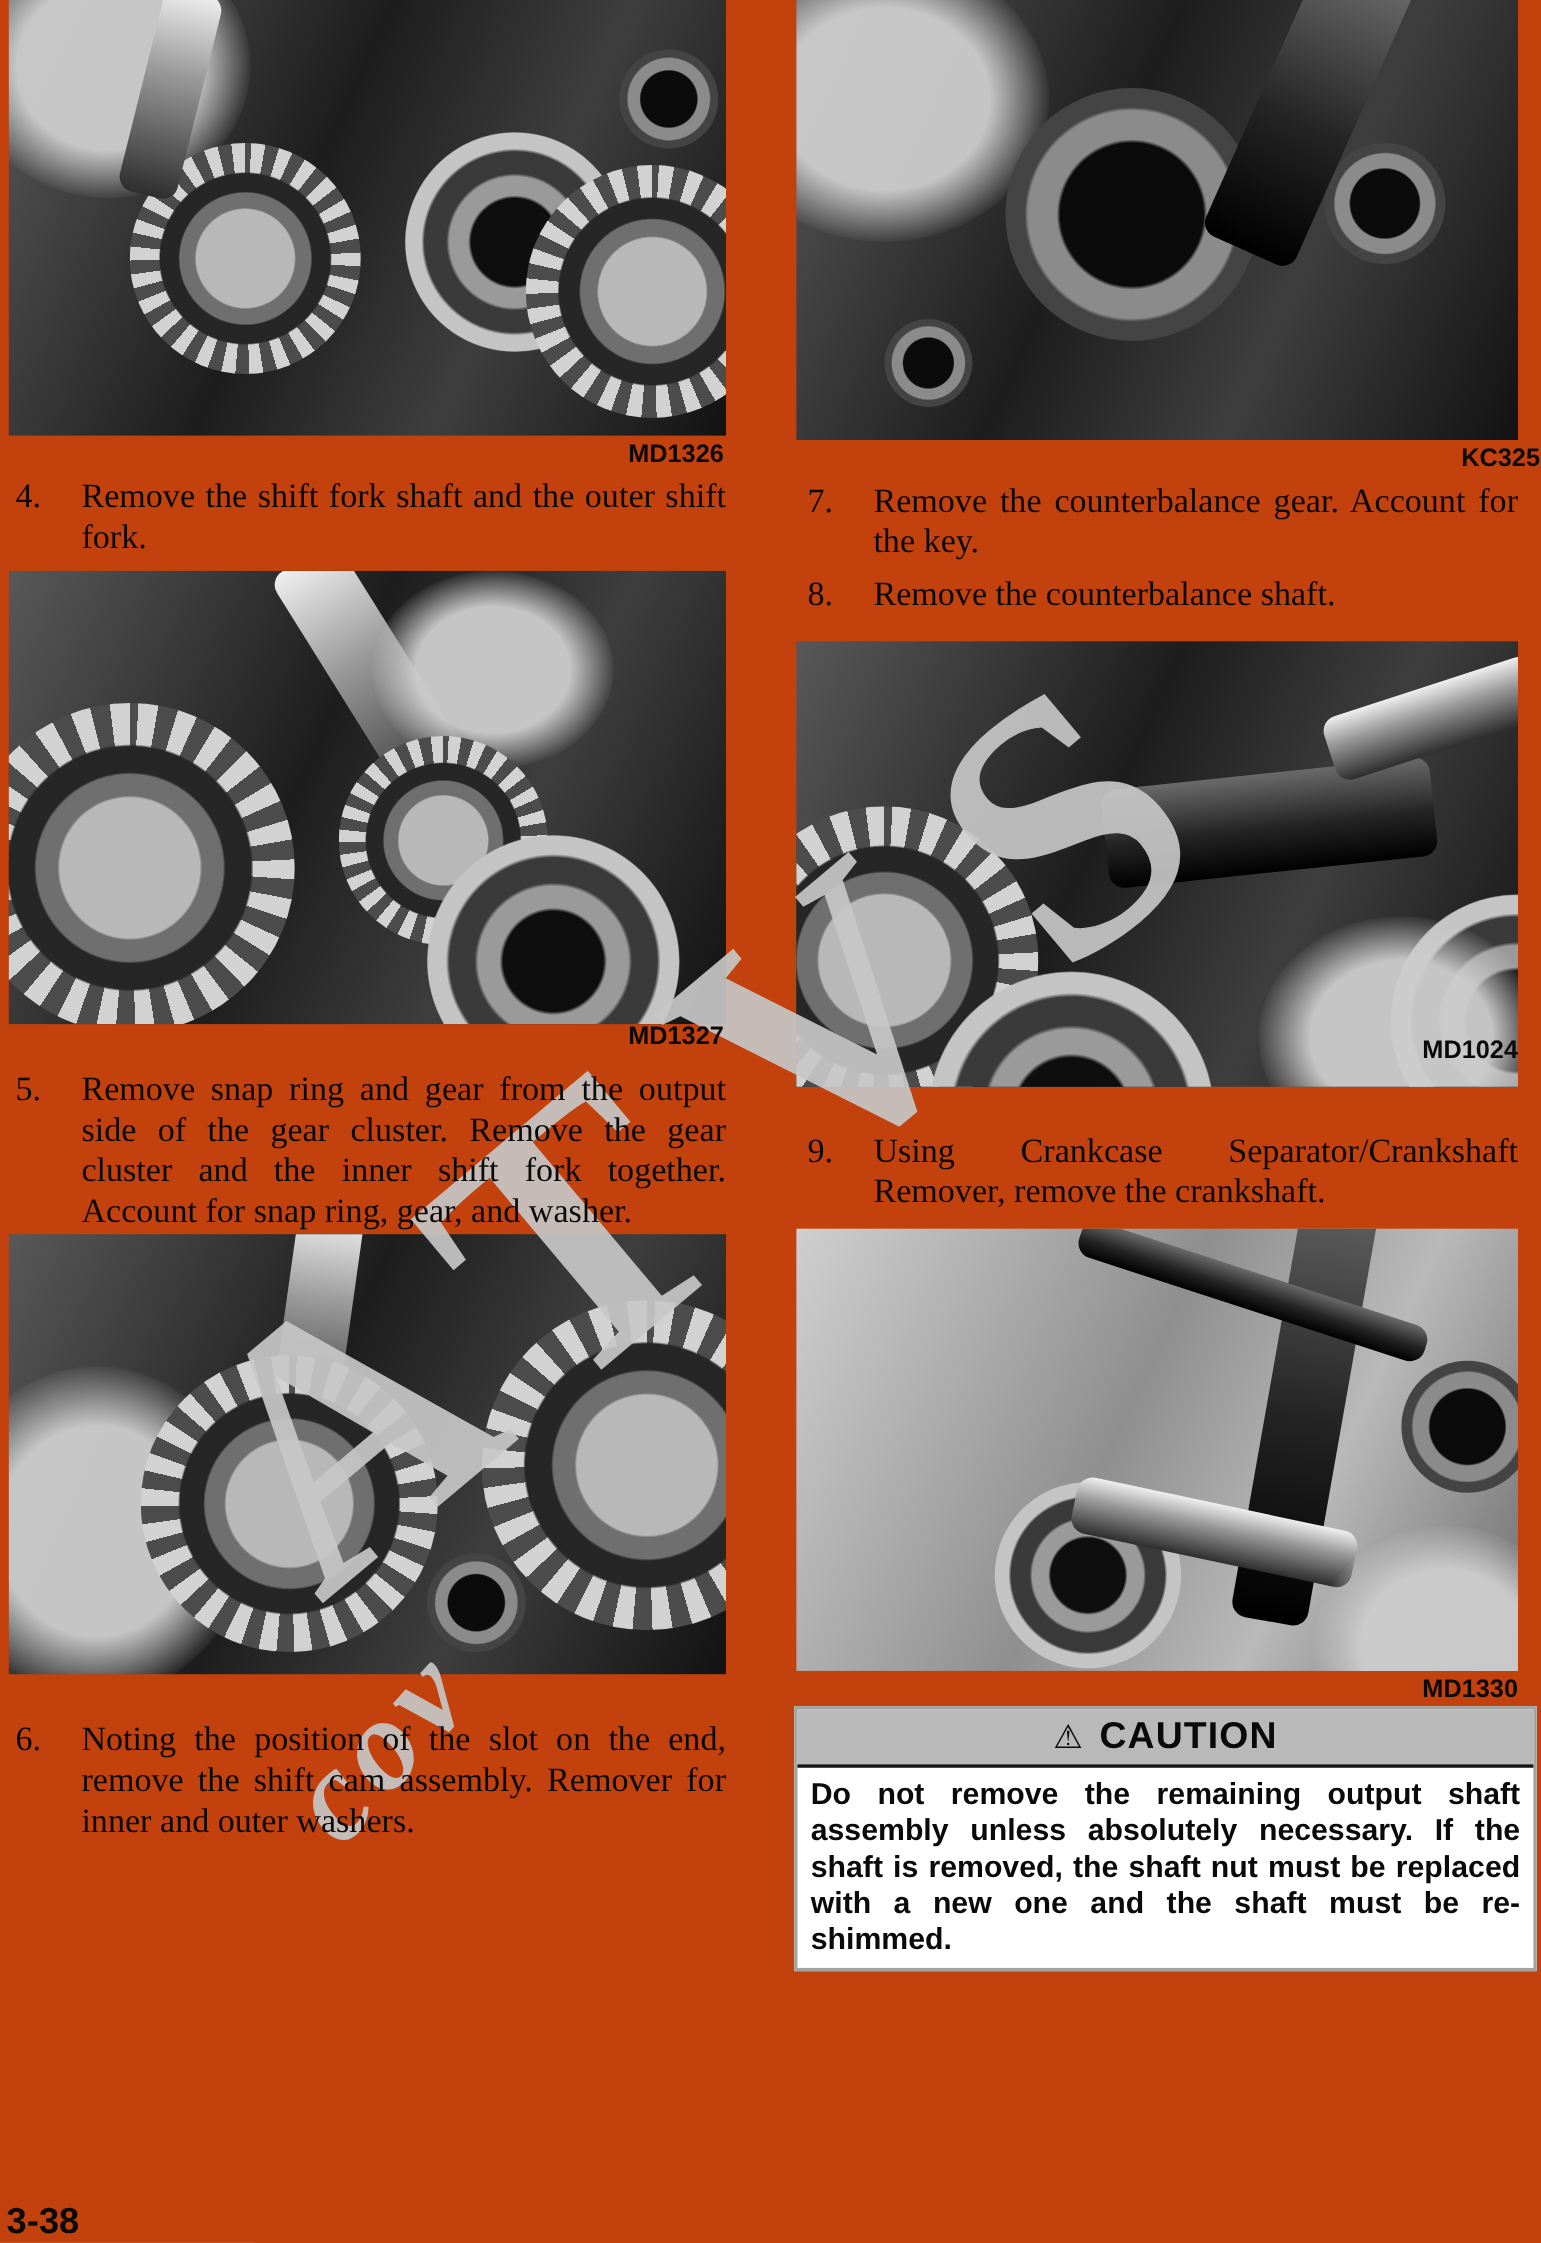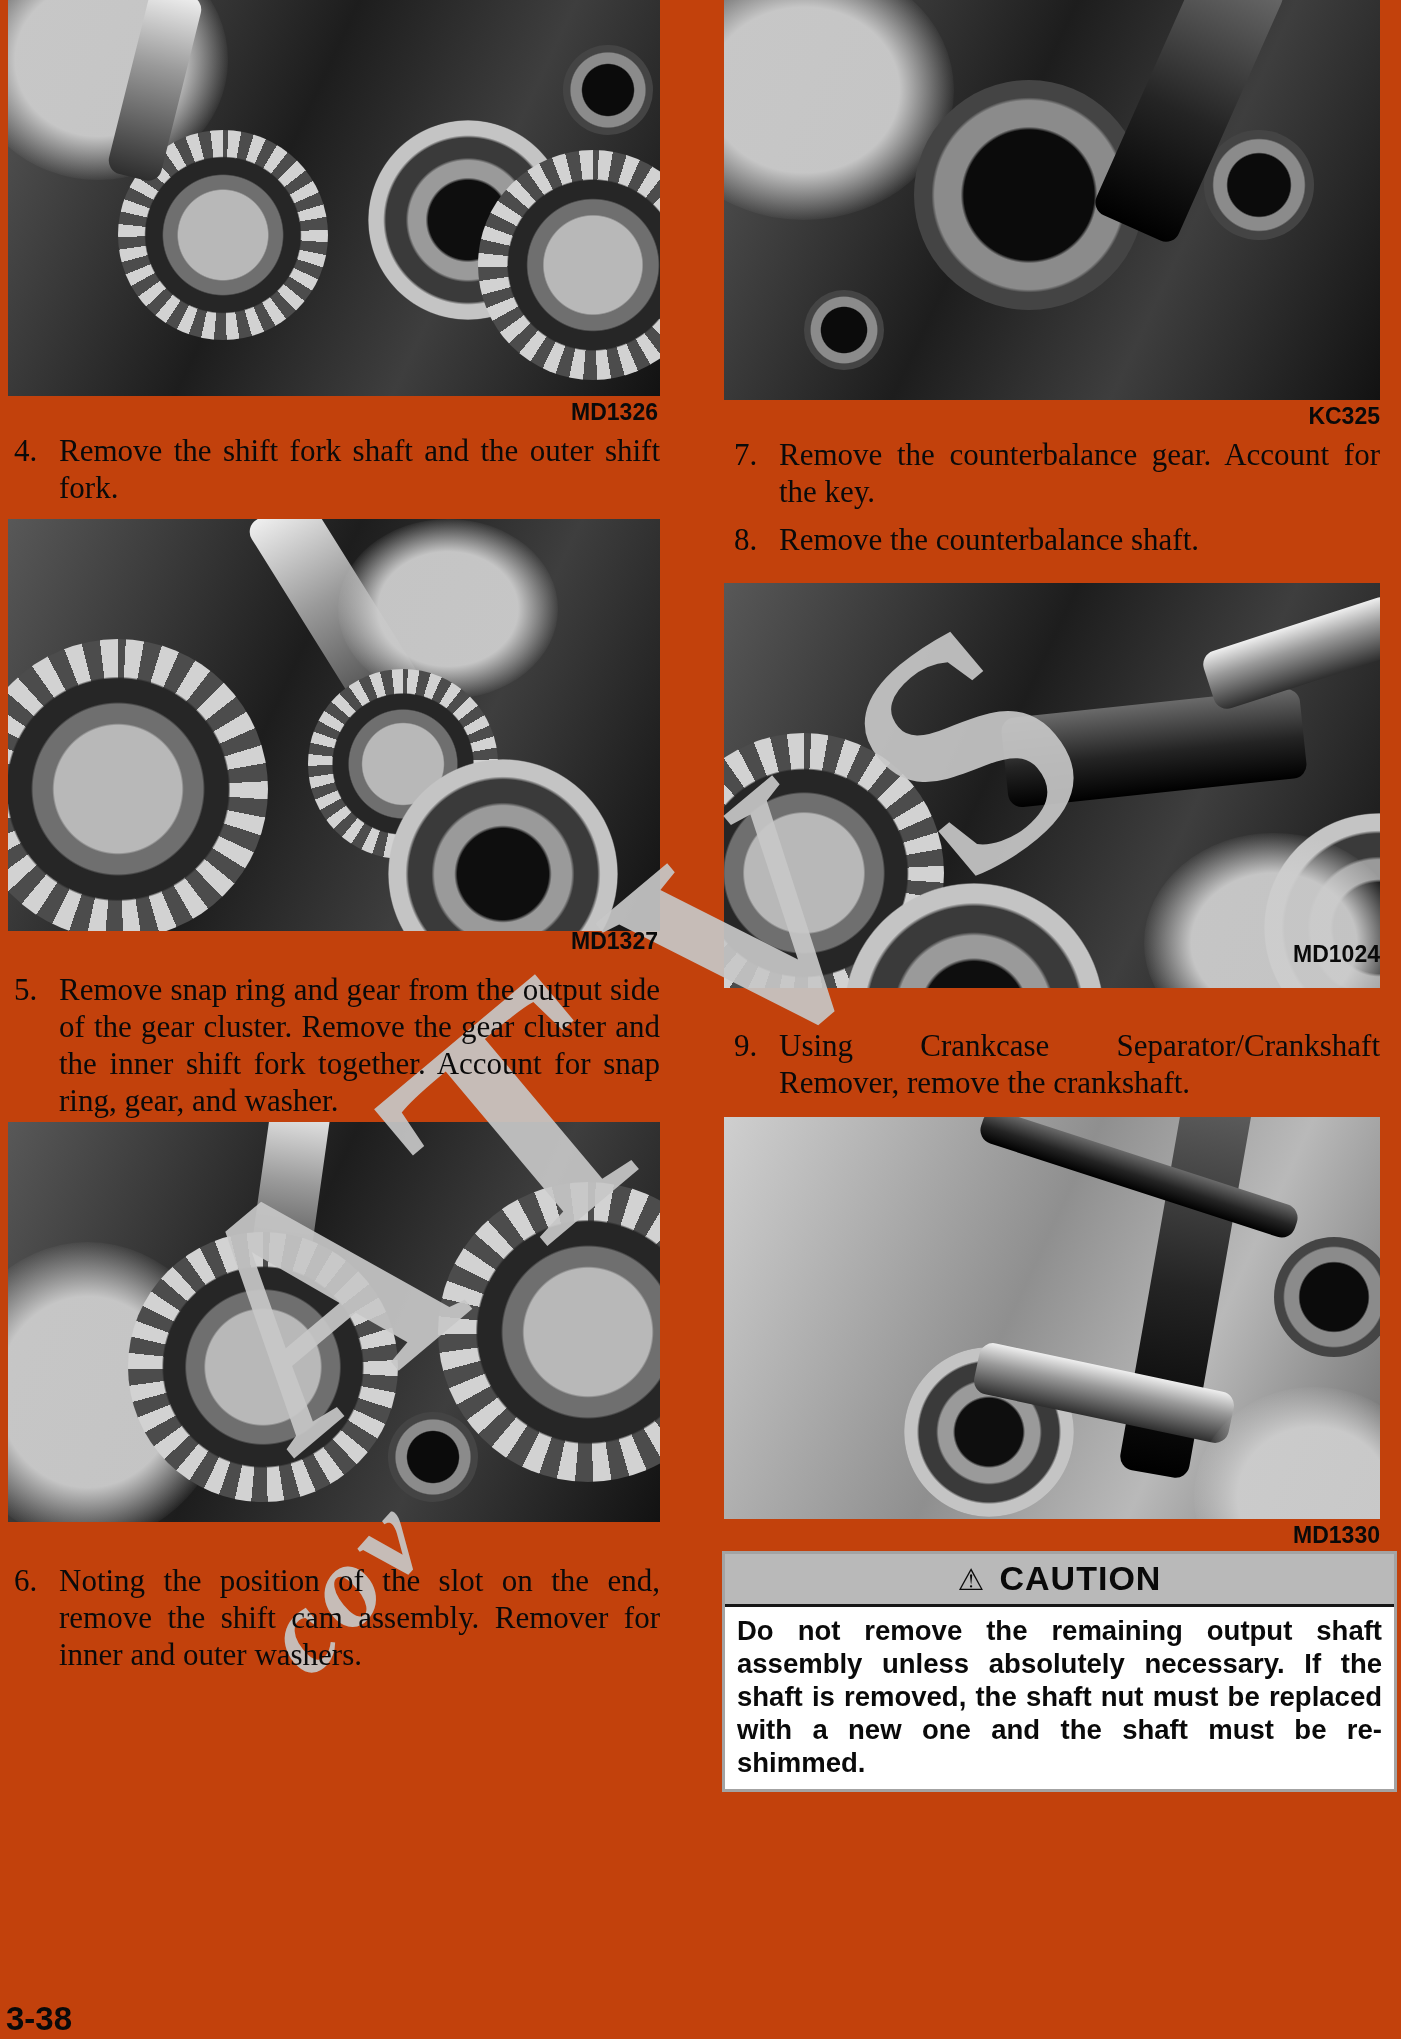--- a/index.html
+++ b/index.html
@@ -66,21 +66,21 @@
 
   
   .caption{
     position:absolute;z-index:10;
     font-family:"Liberation Sans",sans-serif;
     font-weight:bold;font-size:23px;line-height:26px;
     text-align:right;color:#0a0a0a;
   }
   .step{position:absolute;z-index:10;font-size:31px;line-height:37px;color:#0a0a0a;}
   .step-num{position:absolute;left:0;top:0;}
-  .step-body{display:block;margin-left:45px;text-align:justify;}
+  .step-body{display:block;margin-left:60px;text-align:justify;}
 
   .caution{
     position:absolute;z-index:10;
     border:3px solid #a3a3a3;background:#fff;
   }
   .caution-header{
     background:#b9b9b9;border-bottom:3px solid #161616;
     text-align:center;
     font-family:"Liberation Sans",sans-serif;font-weight:bold;
     font-size:34px;line-height:48px;letter-spacing:1px;color:#0a0a0a;
@@ -145,21 +145,21 @@
     <span class="step-body">Noting the position of the slot on the end, remove the shift cam assembly. Remover for inner and outer washers.</span>
   </div>
 
   <div class="photo" style="left:724px;top:0;width:656px;height:400px;">
     <div class="gfx blob" style="left:-70px;top:-40px;width:300px;height:260px;"></div>
     <div class="gfx bore" style="left:190px;top:80px;width:230px;height:230px;"></div>
     <div class="gfx bore" style="left:480px;top:130px;width:110px;height:110px;"></div>
     <div class="gfx bore" style="left:80px;top:290px;width:80px;height:80px;"></div>
     <div class="gfx rod dark" style="left:420px;top:-40px;width:90px;height:280px;transform:rotate(24deg);"></div>
   </div>
-  <div class="caption" style="left:724px;top:403px;width:656px;">KC325</div>
+  <div class="caption" style="left:744px;top:403px;width:656px;">KC325</div>
 
   <div class="step" style="left:734px;top:436px;width:646px;">
     <span class="step-num">7.</span>
     <span class="step-body">Remove the counterbalance gear. Account for the key.</span>
   </div>
 
   <div class="step" style="left:734px;top:521px;width:646px;">
     <span class="step-num">8.</span>
     <span class="step-body">Remove the counterbalance shaft.</span>
   </div>

